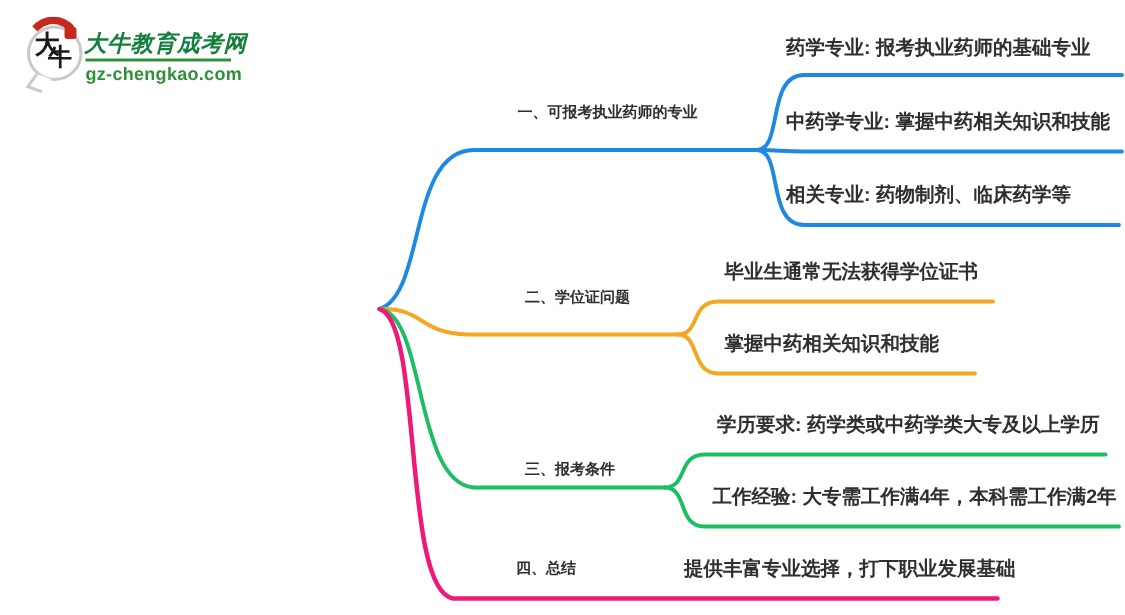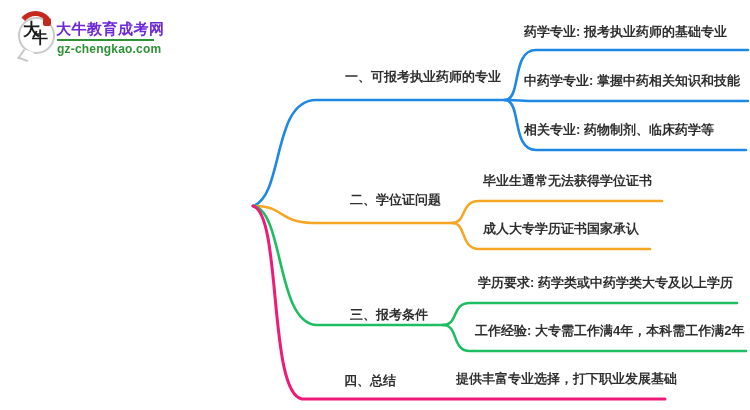--- a/index.html
+++ b/index.html
@@ -18,28 +18,28 @@
     border-top-color:#c5281c;border-radius:50% 50% 0 0 / 80% 80% 0 0;box-sizing:border-box;
   }
   .logo-tail{
     position:absolute;left:4px;top:36px;width:9px;height:9px;background:#fff;
     border-left:2px solid #c9c9c9;border-bottom:2px solid #c9c9c9;transform:rotate(20deg) skew(-15deg);
   }
   .logo-char{position:absolute;font-family:"Liberation Serif","DejaVu Serif",serif;font-weight:700;color:#1a1a1a;}
   .logo-char.c1{left:7px;top:4px;font-size:17px;}
   .logo-char.c2{left:16px;top:14px;font-size:16px;}
   .logo-seal{position:absolute;left:27px;top:4px;width:8px;height:8px;background:#c5281c;border-radius:2px;}
-  .logo-name{position:absolute;left:40px;top:6px;font-size:15px;font-weight:700;color:#6d28d9;letter-spacing:0.5px;white-space:nowrap;}
+  .logo-name{position:absolute;left:40px;top:6px;font-size:15px;font-weight:700;color:#15803d;letter-spacing:0.5px;white-space:nowrap;font-style:italic;}
   .logo-divider{position:absolute;left:41px;top:25px;width:97px;height:2px;background:#2e9135;}
   .logo-url{position:absolute;left:41px;top:28px;font-size:12px;font-weight:700;color:#2e9135;letter-spacing:0.2px;white-space:nowrap;}
   
   #map-lines{position:absolute;left:0;top:0;}
   .node{position:absolute;white-space:nowrap;color:#2f2f2f;line-height:1.1;}
   .root{font-size:13px;font-weight:700;color:#333;}
-  .branch{font-size:13px;font-weight:600;}
+  .branch{font-size:10px;font-weight:600;}
   .leaf{font-size:13px;font-weight:600;}
 </style>
 </head>
 <body>
 
 <div id="canvas">
 
   <svg id="map-lines" width="750" height="410" viewBox="0 0 750 410" fill="none">
 
     <g stroke-width="2.6" stroke-linecap="round" fill="none">
@@ -76,20 +76,20 @@
   <div class="node branch" style="left:345px;top:70px;">一、可报考执业药师的专业</div>
   <div class="node branch" style="left:350px;top:193px;">二、学位证问题</div>
   <div class="node branch" style="left:350px;top:308px;">三、报考条件</div>
   <div class="node branch" style="left:344px;top:374px;">四、总结</div>
 
   <div class="node leaf" style="left:524px;top:25px;">药学专业: 报考执业药师的基础专业</div>
   <div class="node leaf" style="left:524px;top:123px;">相关专业: 药物制剂、临床药学等</div>
   <div class="node leaf" style="left:524px;top:74px;">中药学专业: 掌握中药相关知识和技能</div>
 
   <div class="node leaf" style="left:483px;top:174px;">毕业生通常无法获得学位证书</div>
-  <div class="node leaf" style="left:483px;top:222px;">成人大专学历证书国家承认</div>
+  <div class="node leaf" style="left:483px;top:222px;">掌握中药相关知识和技能</div>
 
   <div class="node leaf" style="left:478px;top:276px;">学历要求: 药学类或中药学类大专及以上学历</div>
   <div class="node leaf" style="left:475px;top:324px;">工作经验: 大专需工作满4年，本科需工作满2年</div>
 
   <div class="node leaf" style="left:456px;top:372px;text-align:center;">提供丰富专业选择，打下职业发展基础</div>
 
 </div>
 
 </body></html>

